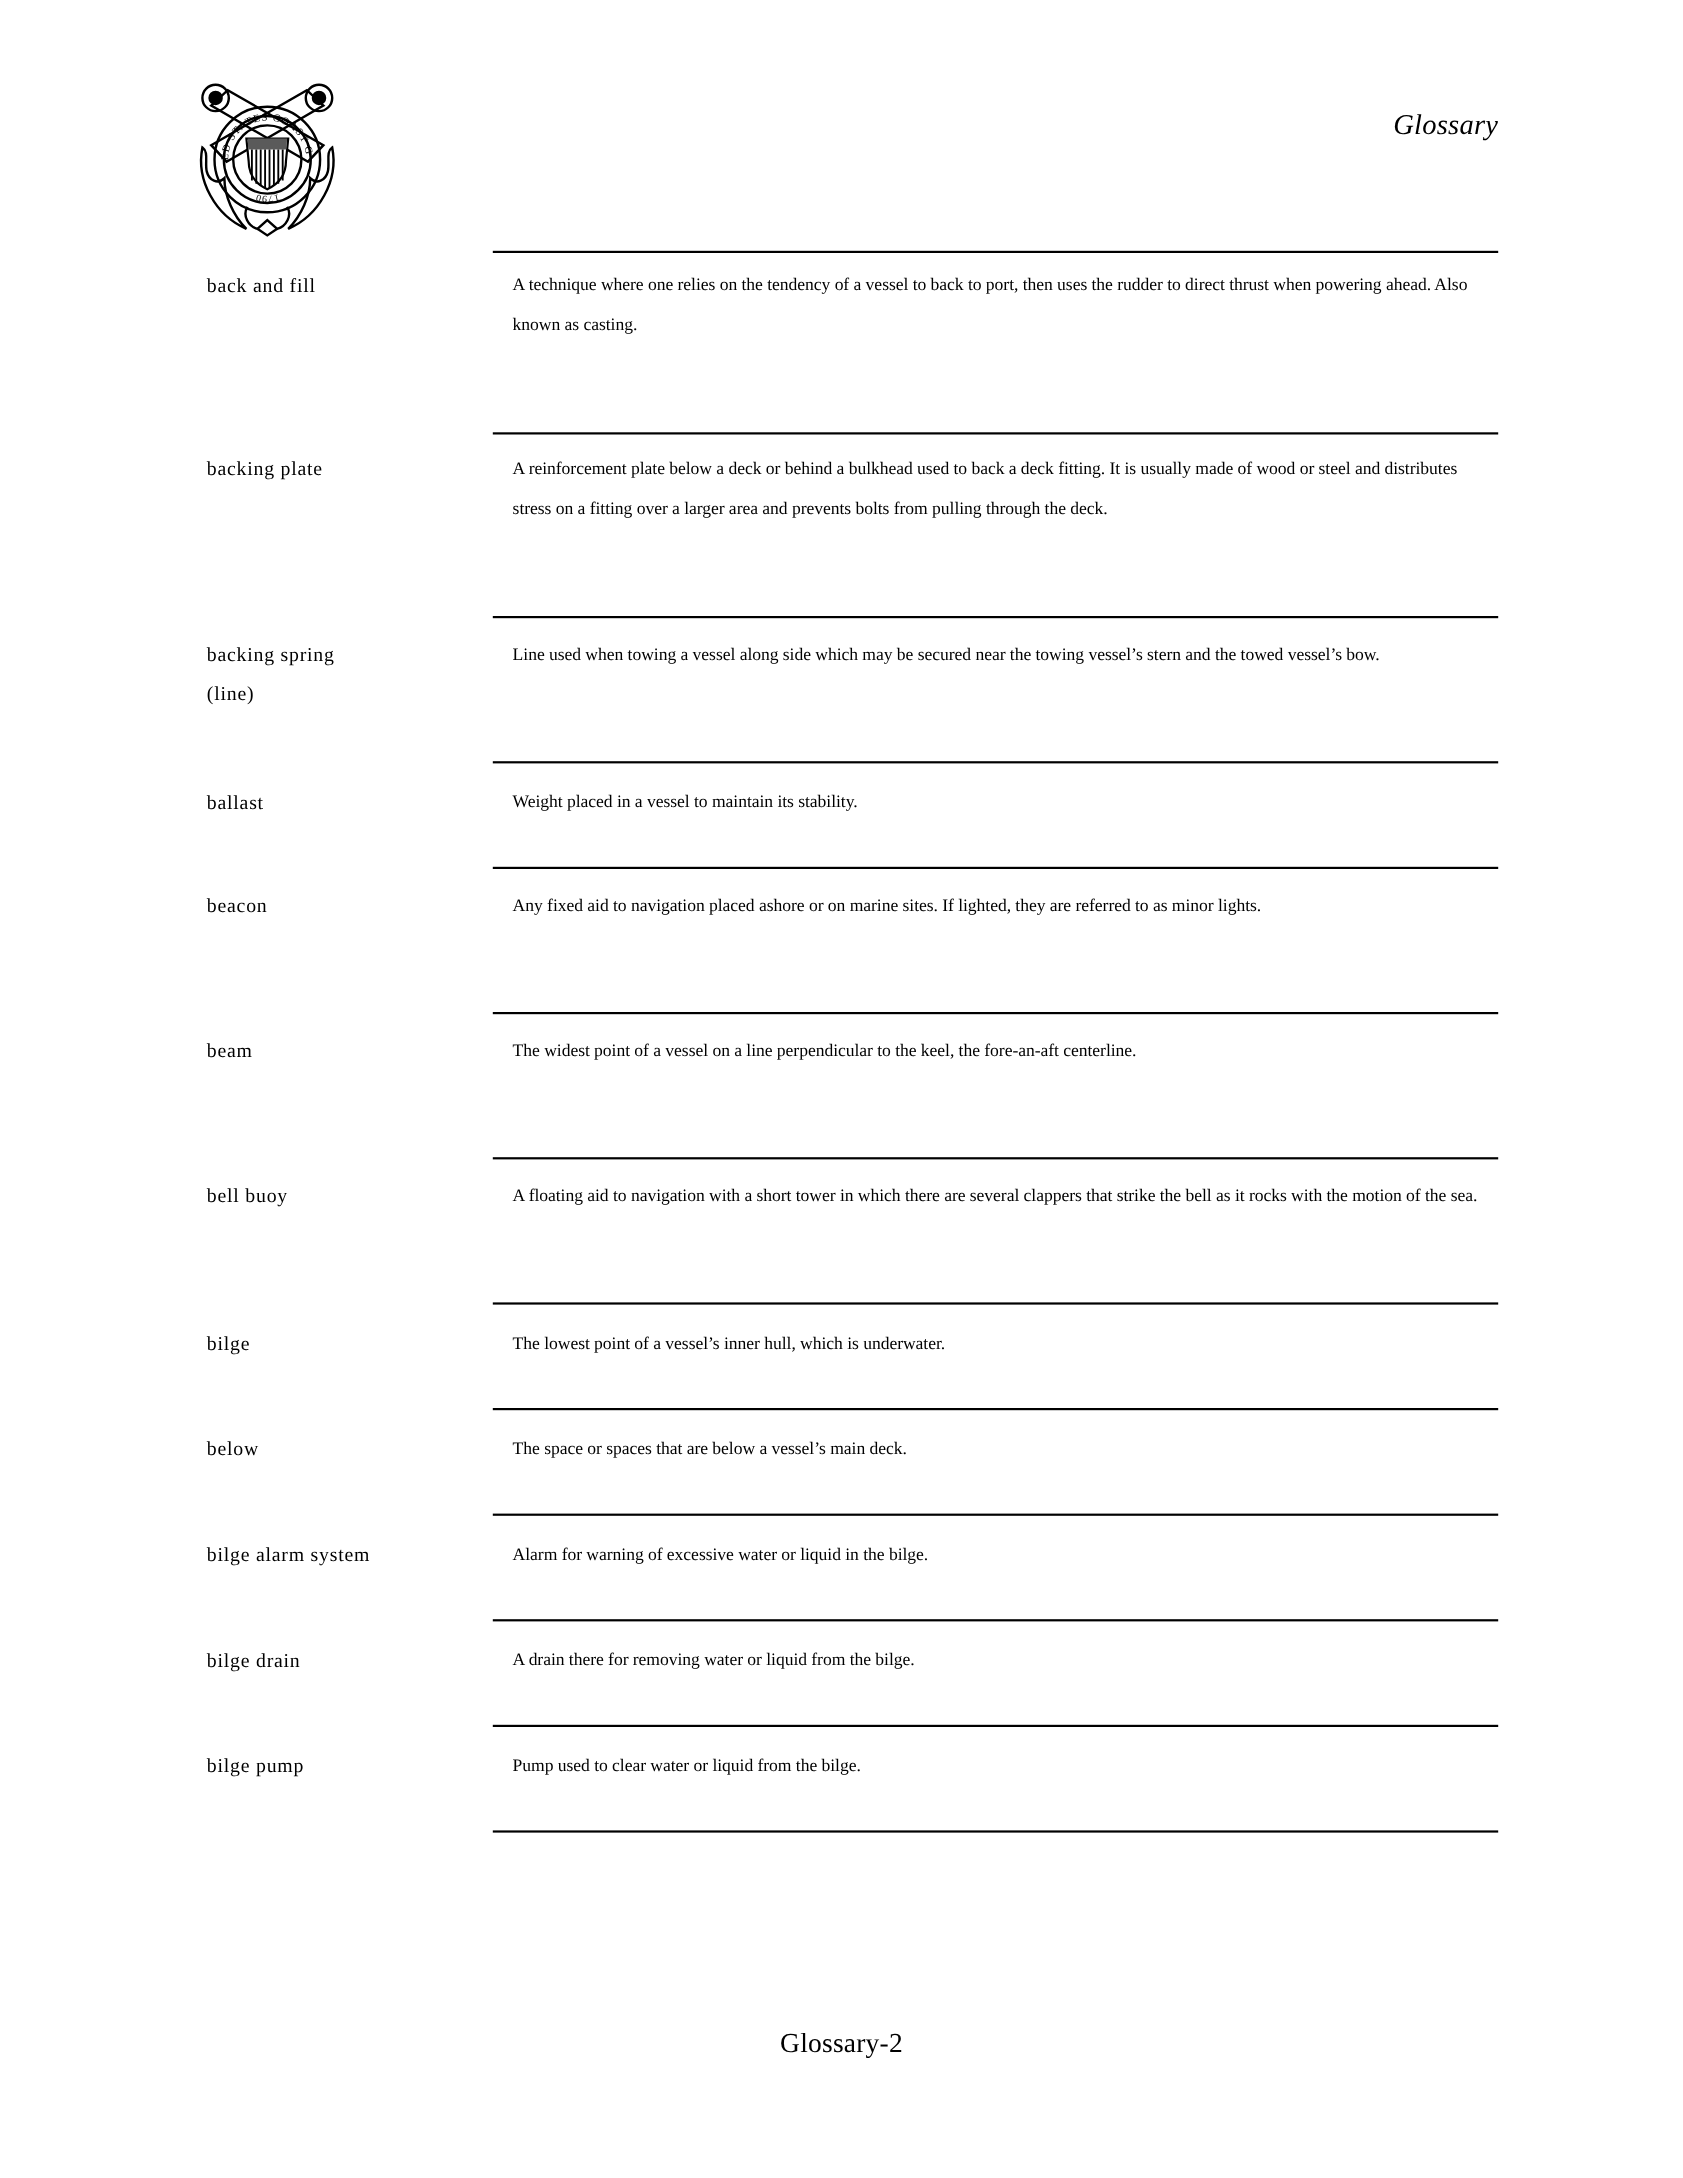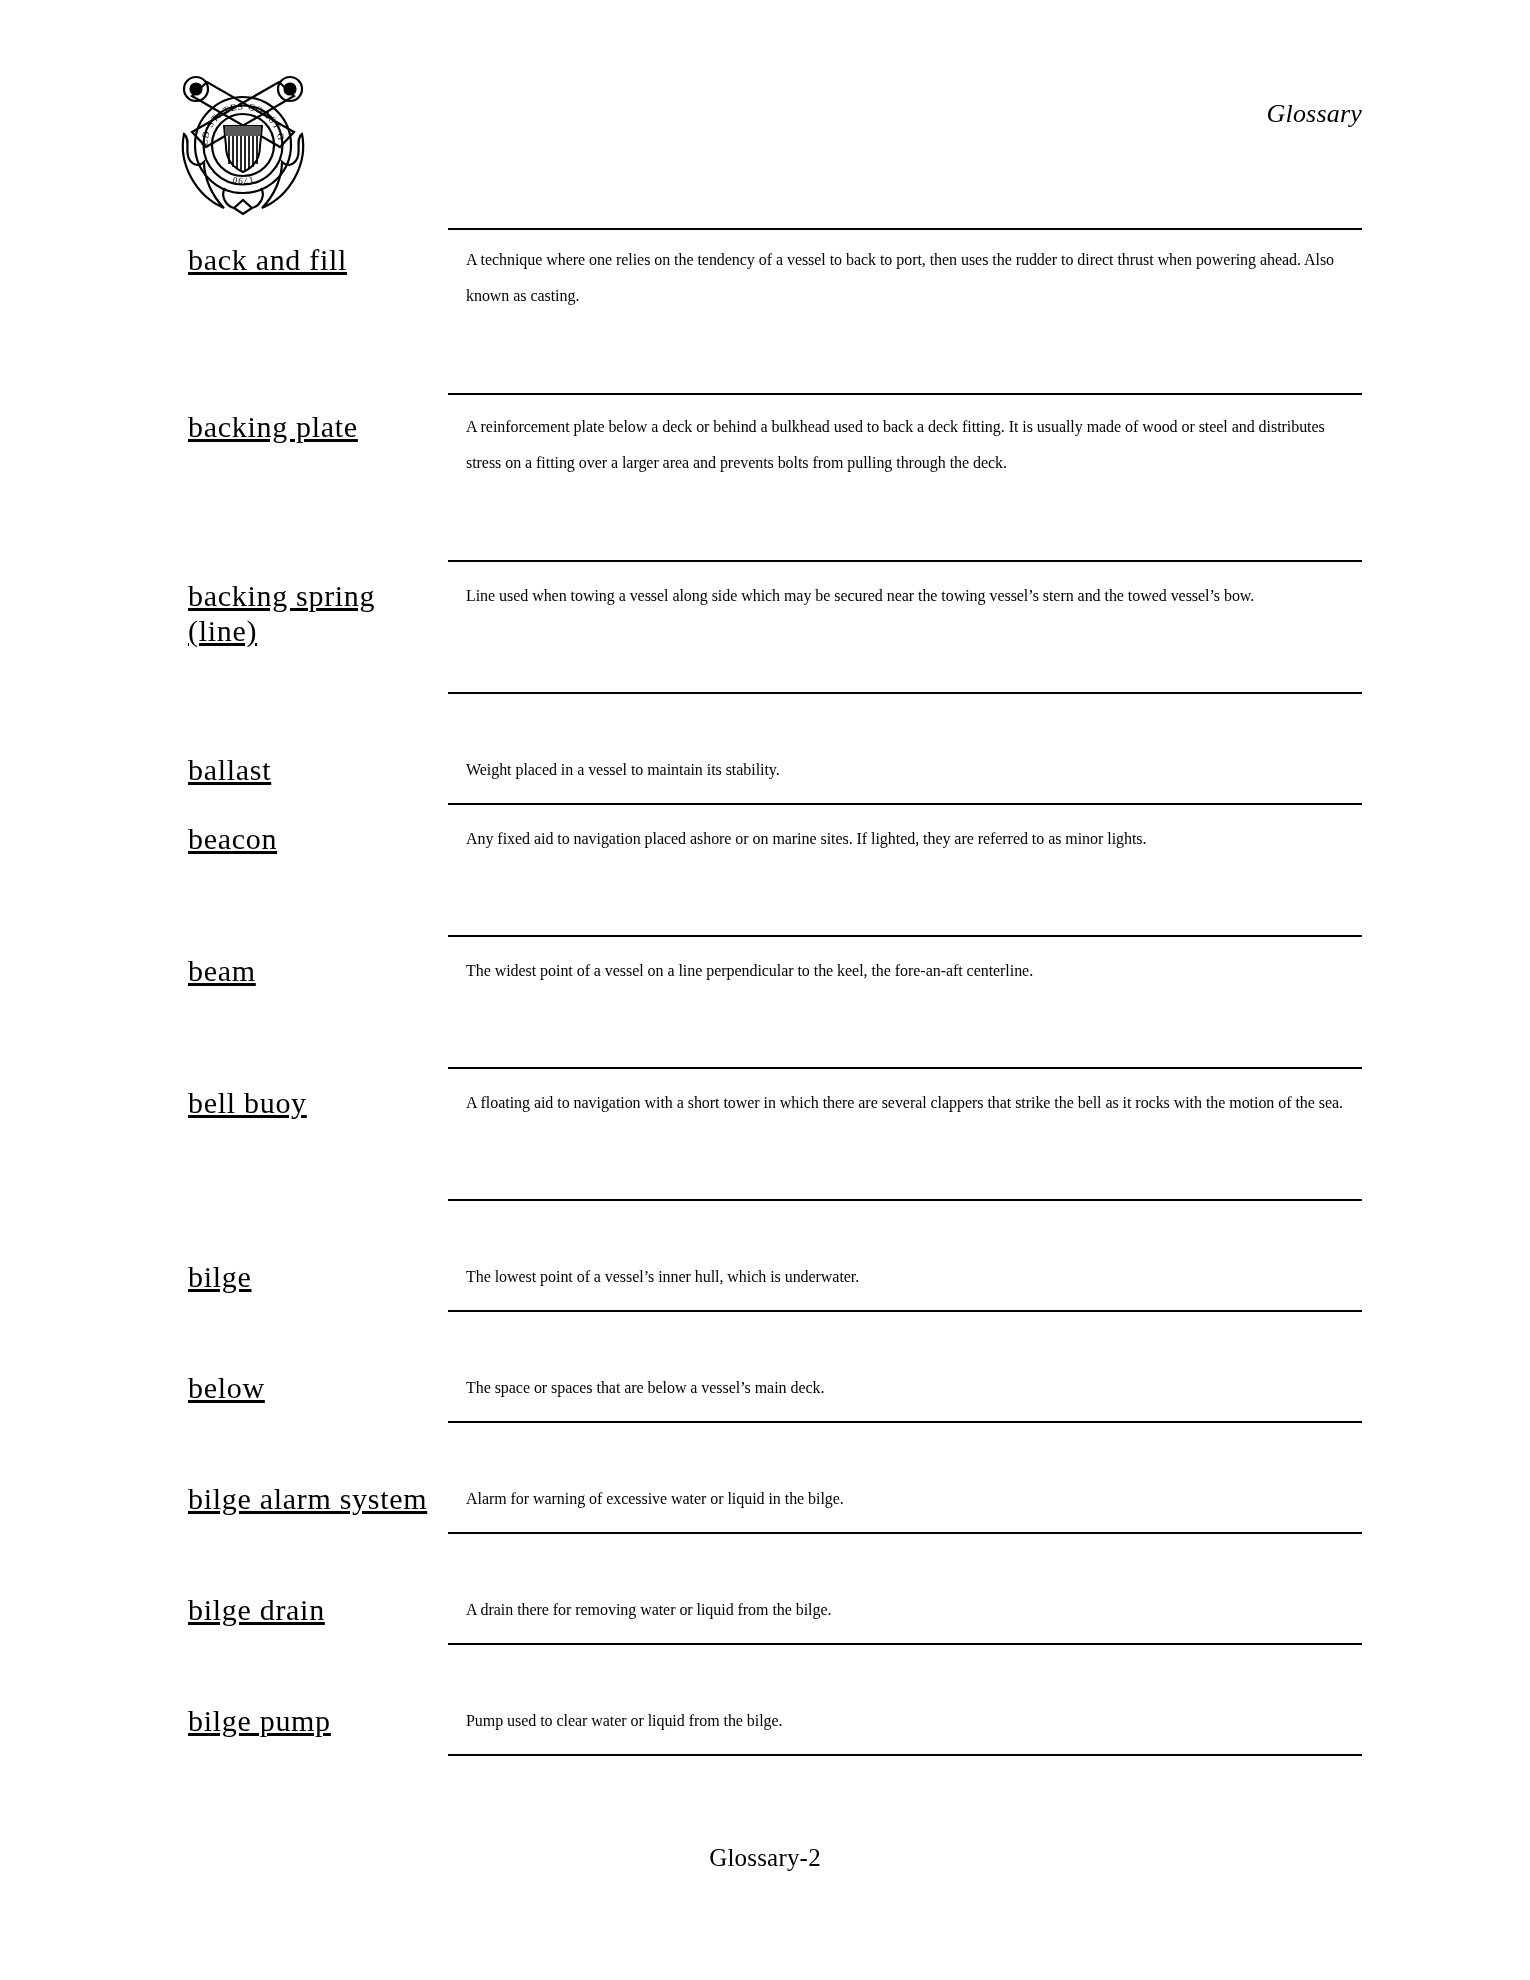--- a/index.html
+++ b/index.html
@@ -77,26 +77,25 @@
   .entry {
     position: relative;
     display: flex;
     align-items: flex-start;
     width: 1174px;
   }
 
   .entry .term {
     width: 260px;          
     flex: 0 0 260px;
-    font-size: 30px;
+    font-size: 18px;
     line-height: 35px;
     letter-spacing: 0.7px;
     padding-top: 4px;
     box-sizing: border-box;
-    text-decoration: underline;
   }
 
   .entry .defn-cell {
     flex: 1 1 auto;
     width: 914px;
     box-sizing: border-box;
     padding-left: 18px;
     padding-right: 2px;
   }
 
@@ -112,21 +111,21 @@
   .entry .rule {
     position: absolute;
     left: 260px;
     bottom: 0;
     width: 914px;
     height: 0;
     border-top: 2.6px solid #000;
   }
 
   
-  .entry.rows1 { height: 71px; margin-top: 40px; }
+  .entry.rows1 { height: 96px; }
   .entry.rows1 .term,
   .entry.rows1 .defn { padding-top: 18px; }
 
   .entry.rows2 { height: 132px; }
   .entry.rows2 .term,
   .entry.rows2 .defn { padding-top: 16px; }
 
   .entry.rows3 { height: 167px; }
   .entry.rows3 .term,
   .entry.rows3 .defn { padding-top: 14px; }

